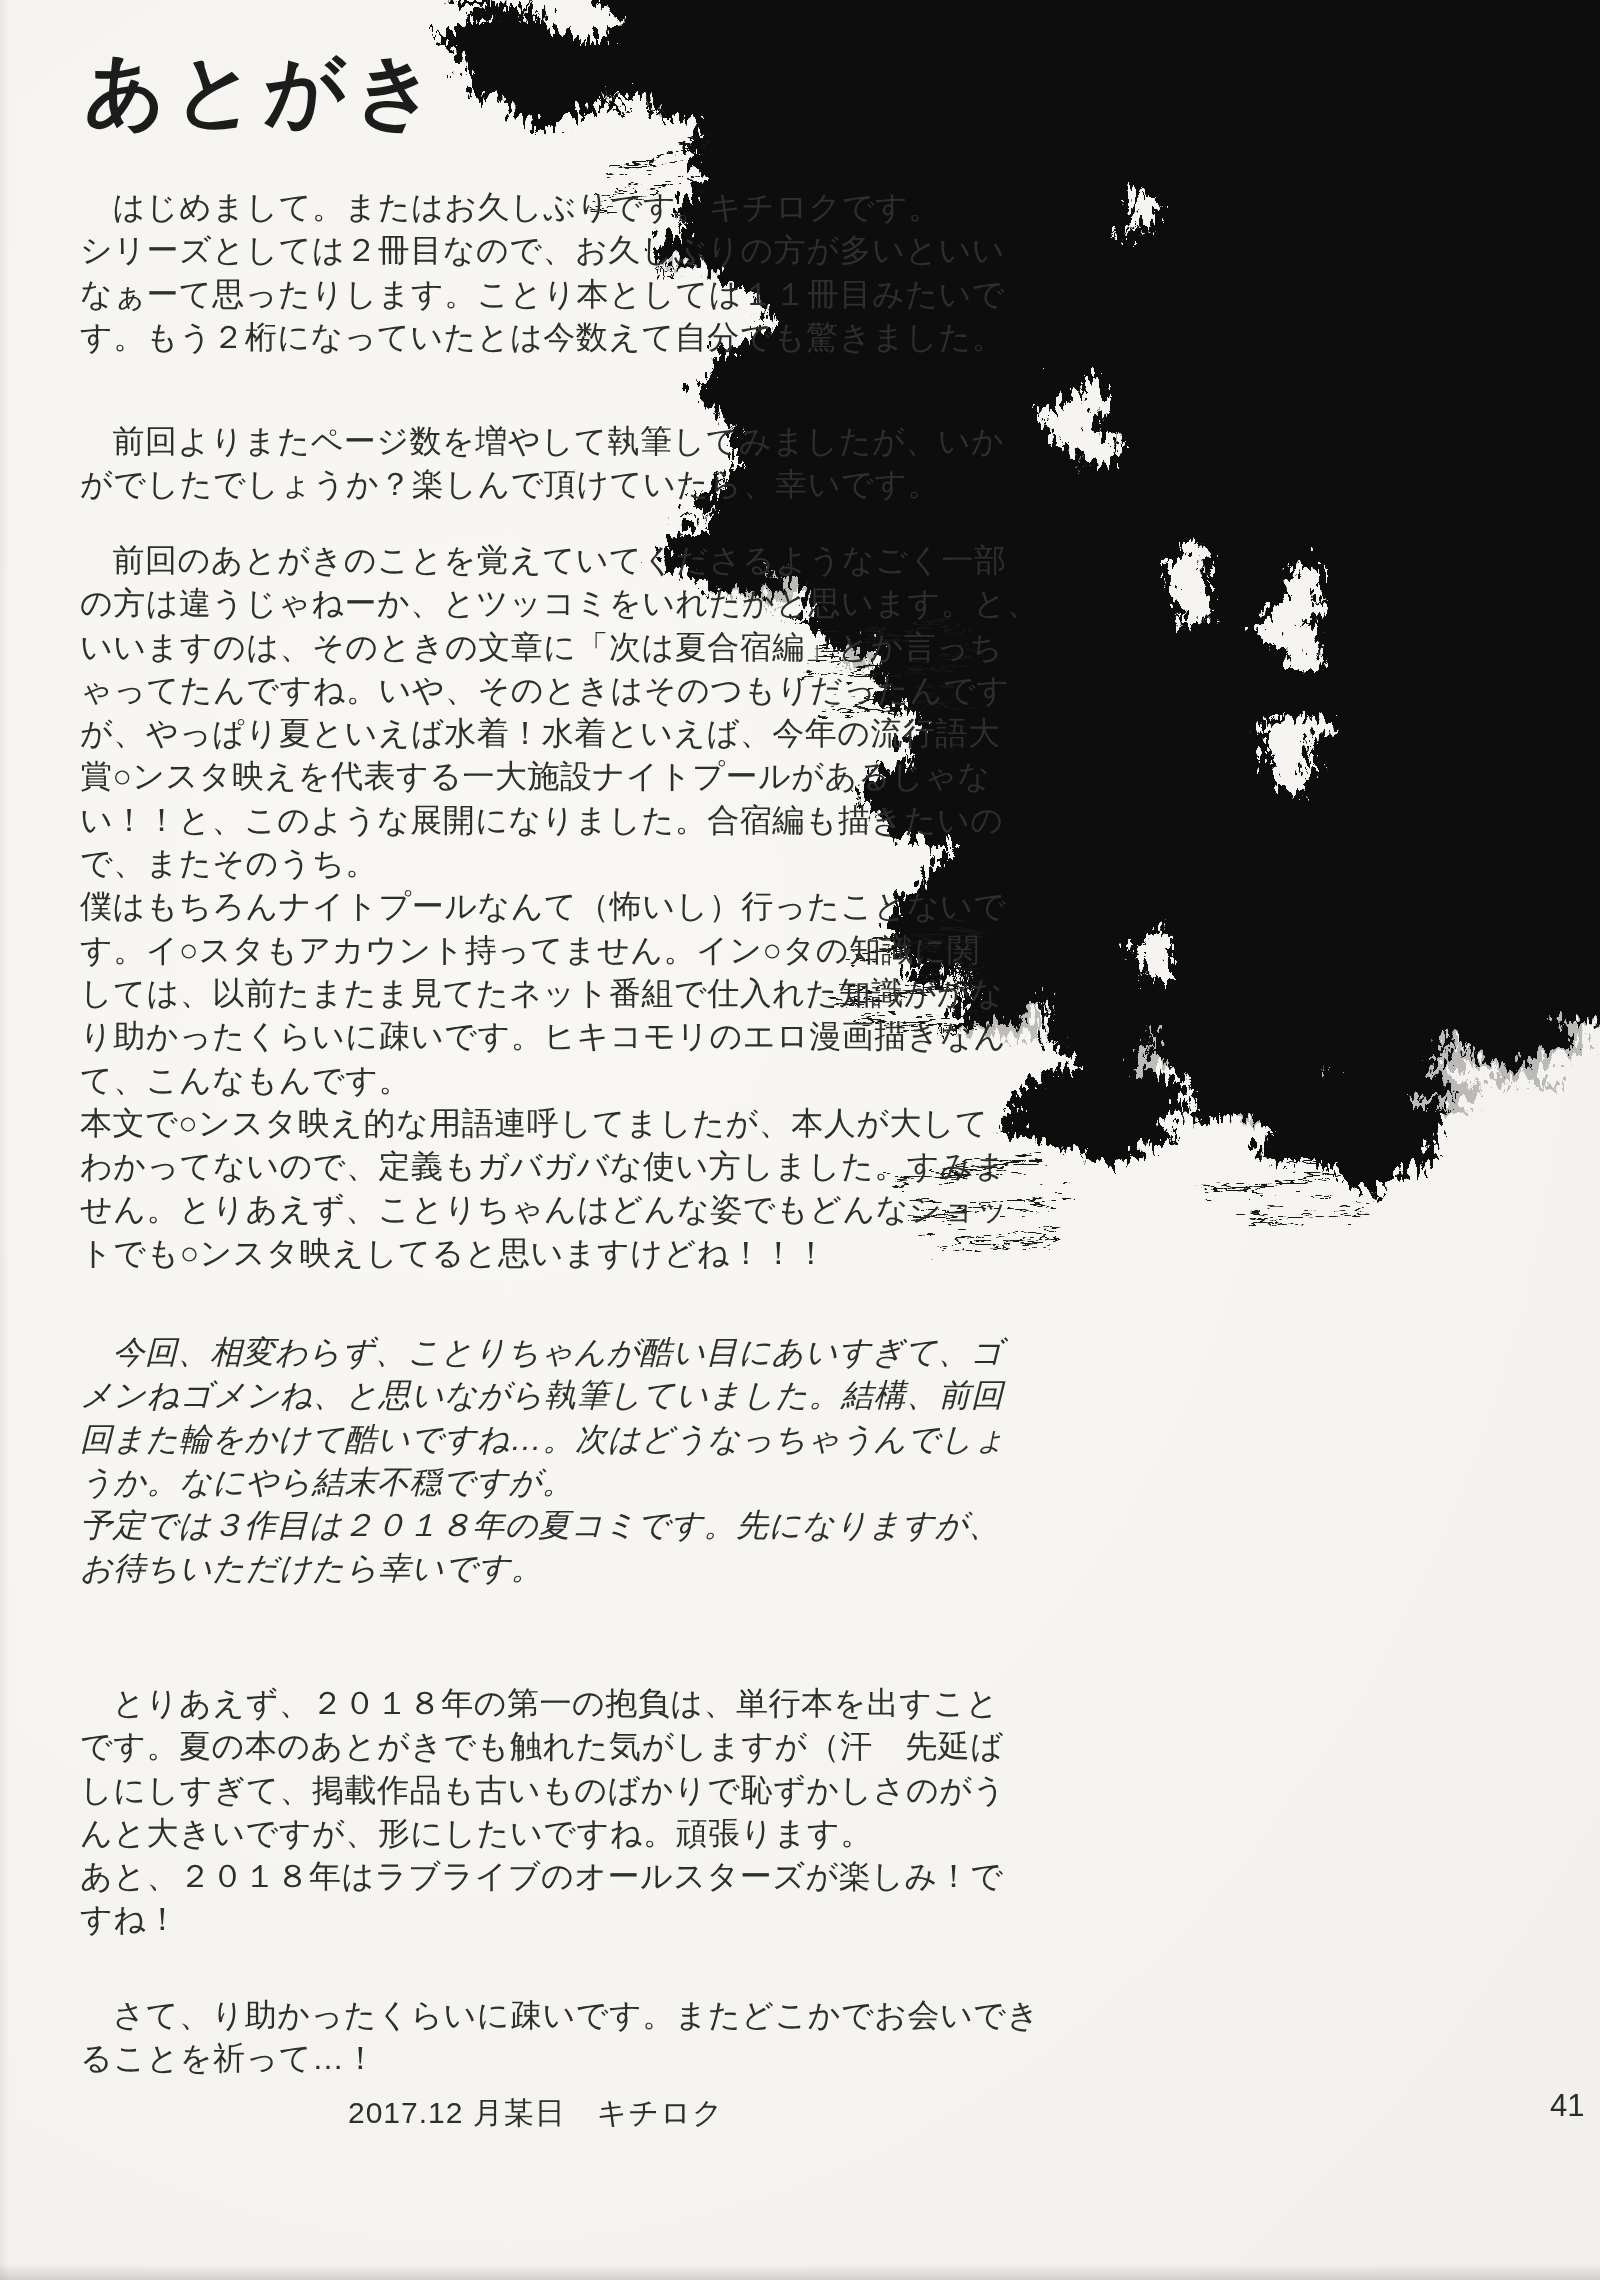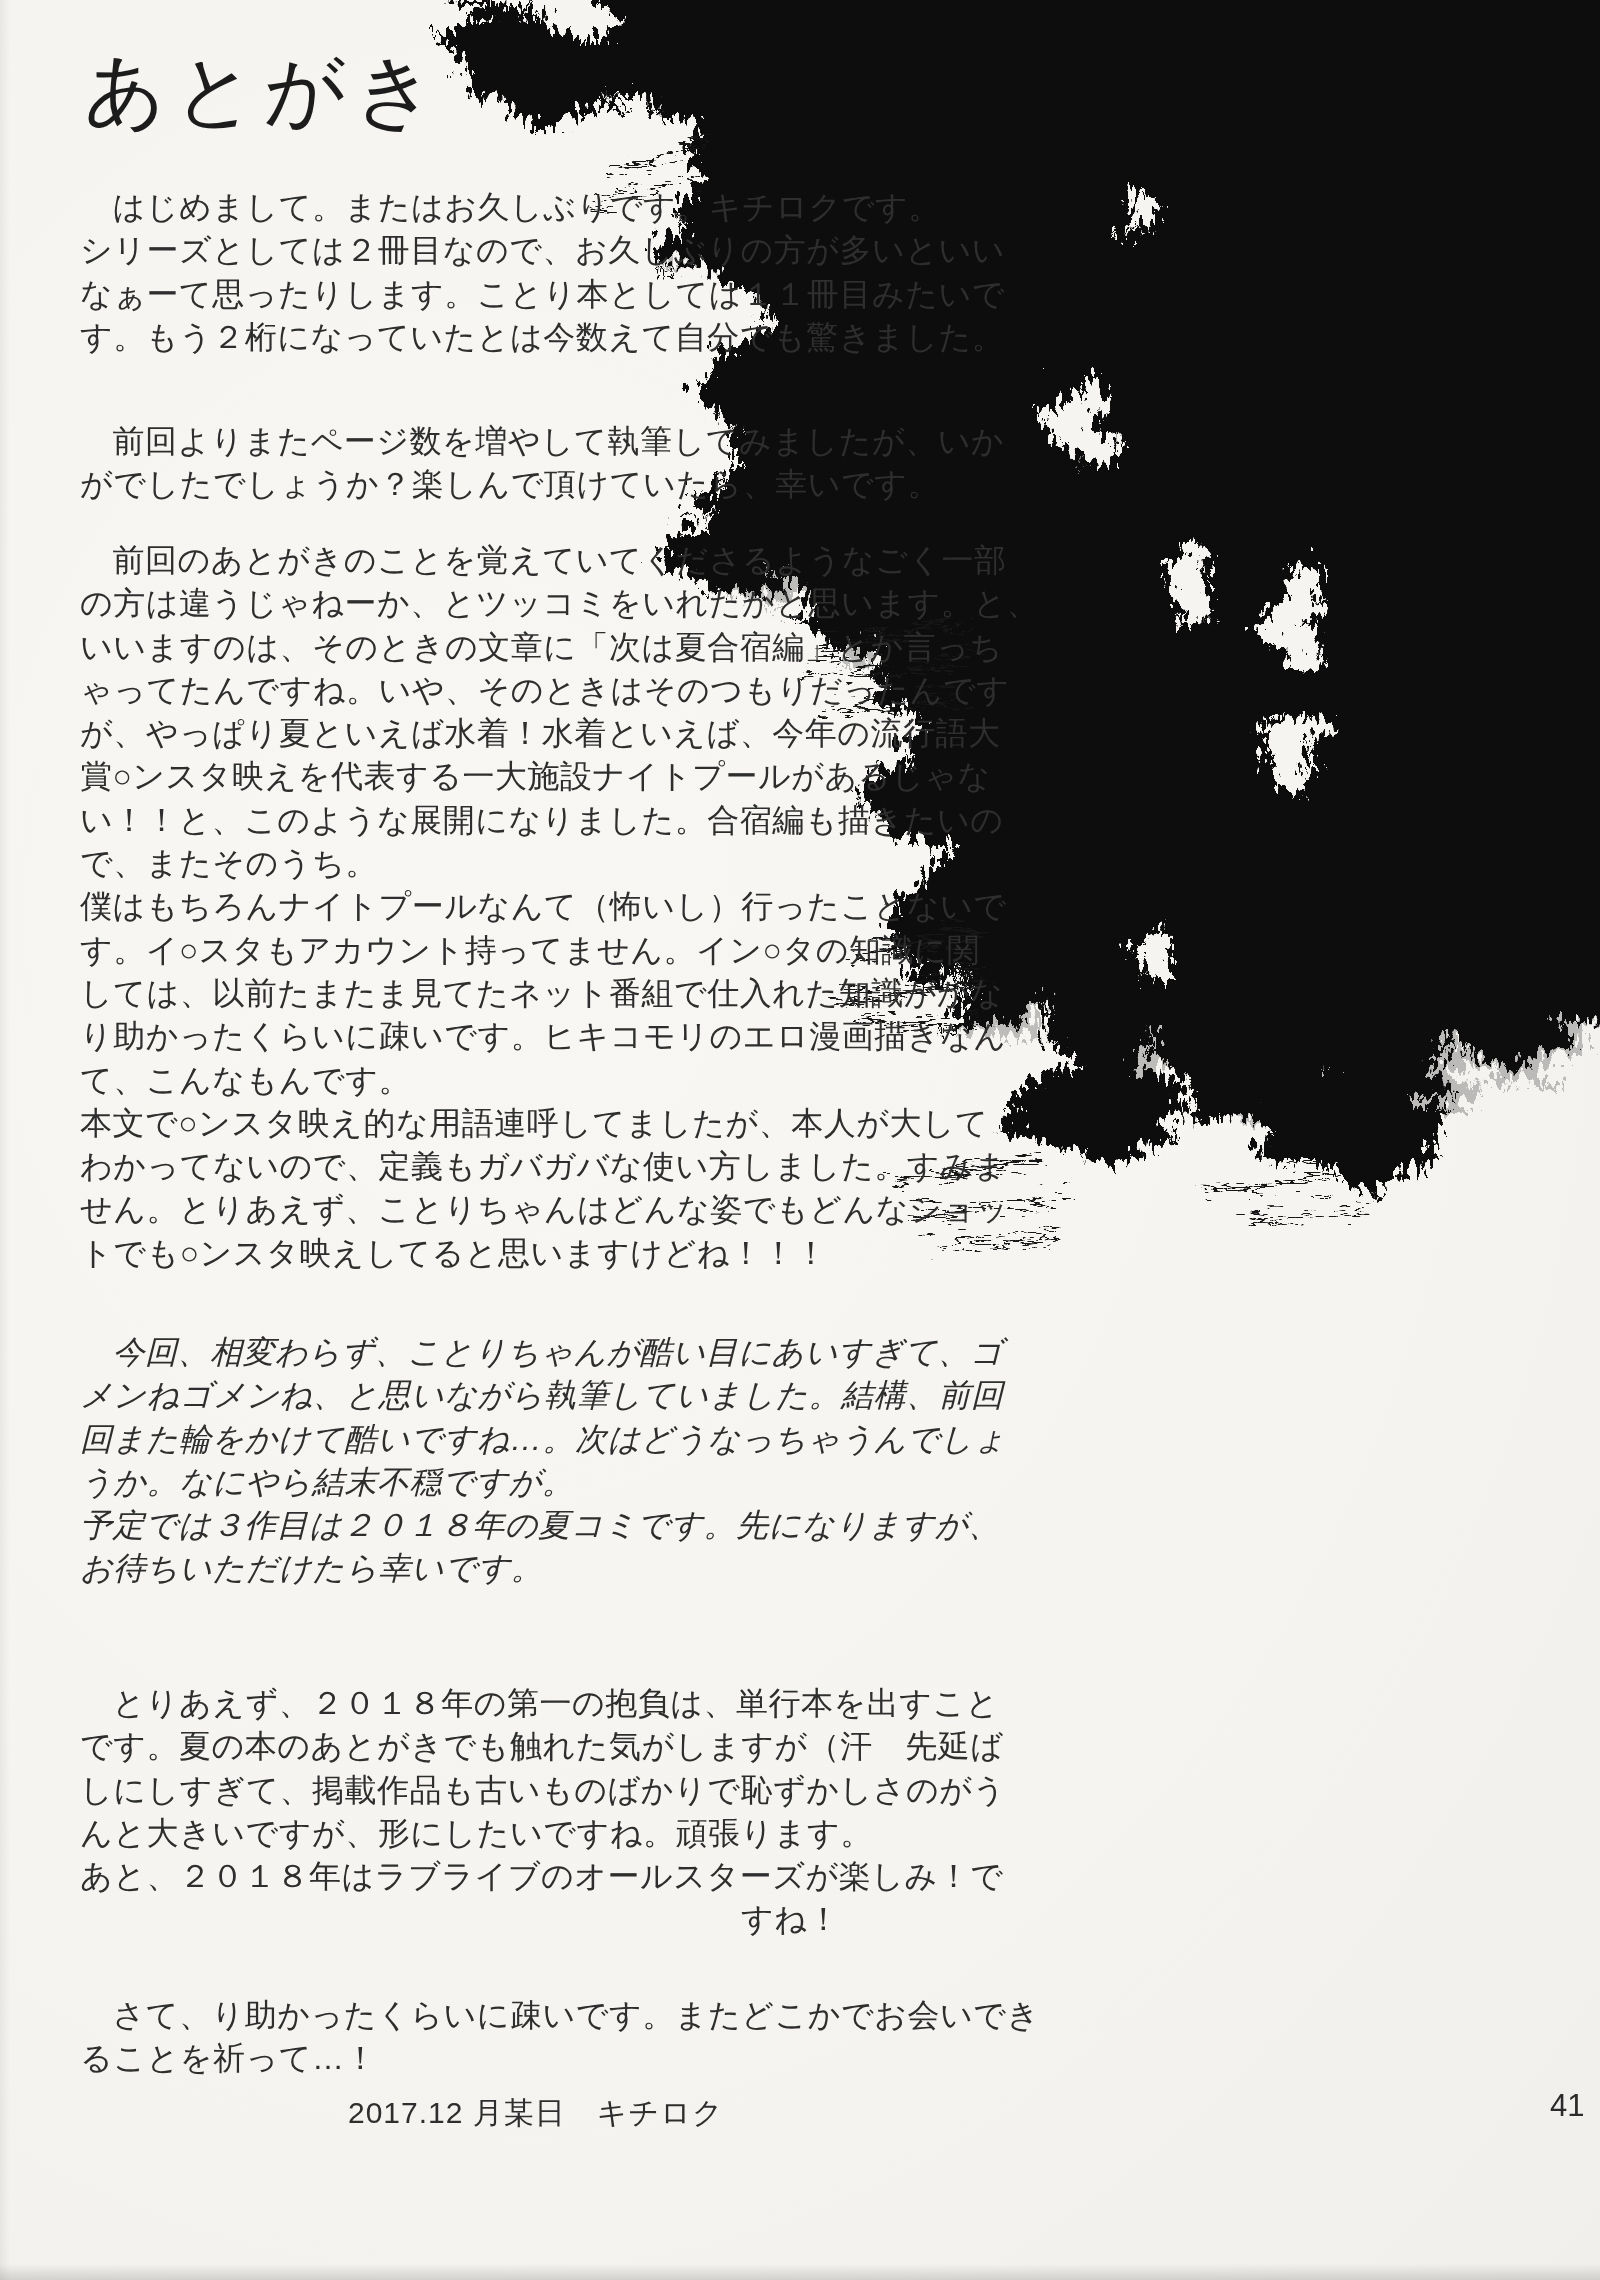--- a/index.html
+++ b/index.html
@@ -10,29 +10,29 @@
   }
   .page{
     position:absolute;inset:0;
     background:
       radial-gradient(ellipse at 30% 40%, #f8f7f4 0%, #f5f4f1 55%, #f0efec 100%);
   }
   .splatter{position:absolute;left:0;top:0;width:1600px;height:2280px;pointer-events:none;}
   .page-title{
     position:absolute;left:84px;top:36px;
     font-size:80px;line-height:110px;letter-spacing:8px;
-    color:#1c1c1c;font-weight:400;margin:0;text-align:right;
+    color:#1c1c1c;font-weight:700;margin:0;text-align:right;
   }
   .para{position:absolute;left:80px;width:760px;color:#2e2e2e;}
   .line{
     font-size:32px;line-height:43.3px;height:43.3px;
     letter-spacing:0.5px;white-space:pre;
   }
   .p1{top:186px;} .p2{top:404px;margin-top:16px;} .p3{top:539px;}
-  .p4{top:1331px;font-style:italic;} .p5{top:1682px;text-align:right;} .p6{top:1994px;}
+  .p4{top:1331px;font-style:italic;} .p5{top:1682px;} .p6{top:1994px;}
   .date-line{
     position:absolute;left:348px;top:2091px;
     font-size:30px;line-height:43px;color:#2e2e2e;letter-spacing:1px;white-space:pre;
   }
   .page-number{
     position:absolute;left:1550px;top:2086px;
     font-size:31px;line-height:40px;color:#2b2b2b;
   }
   .bottom-edge{
     position:absolute;left:0;right:0;bottom:0;height:16px;

